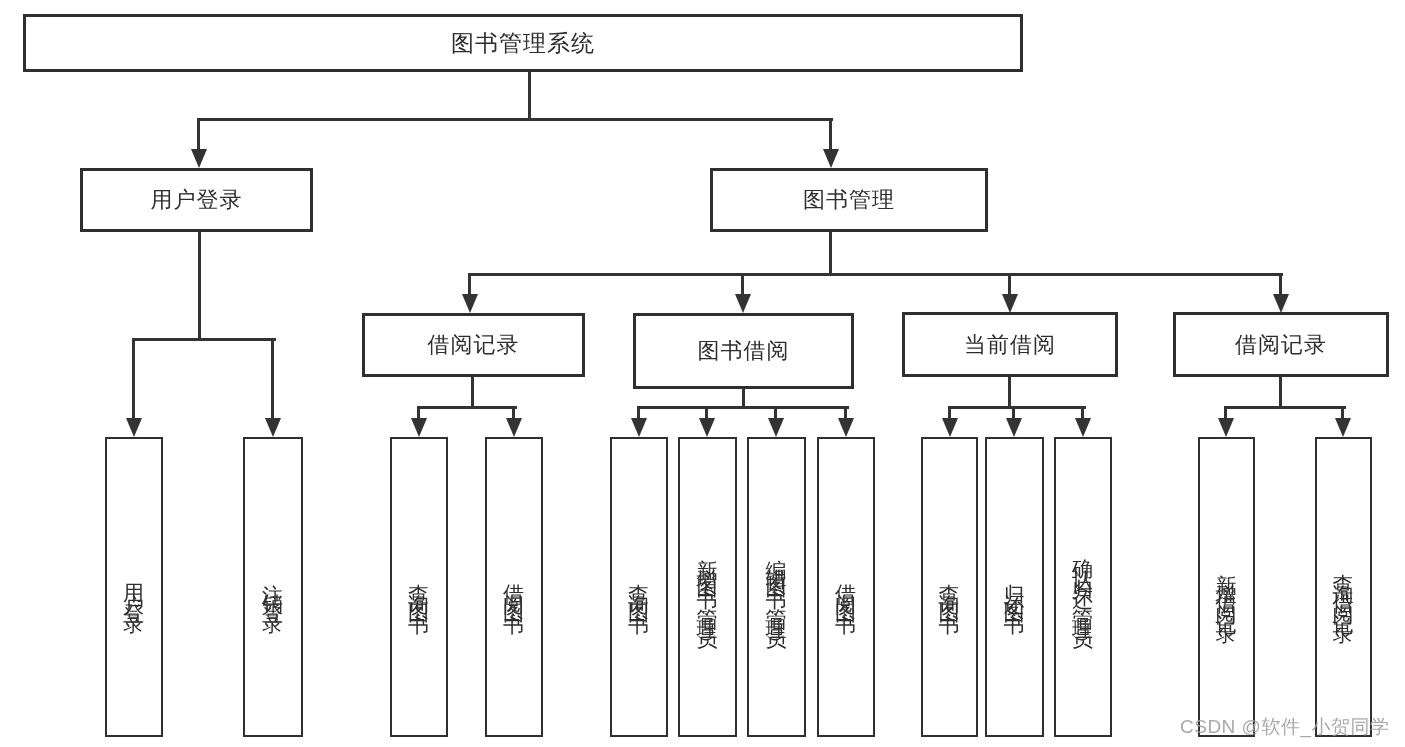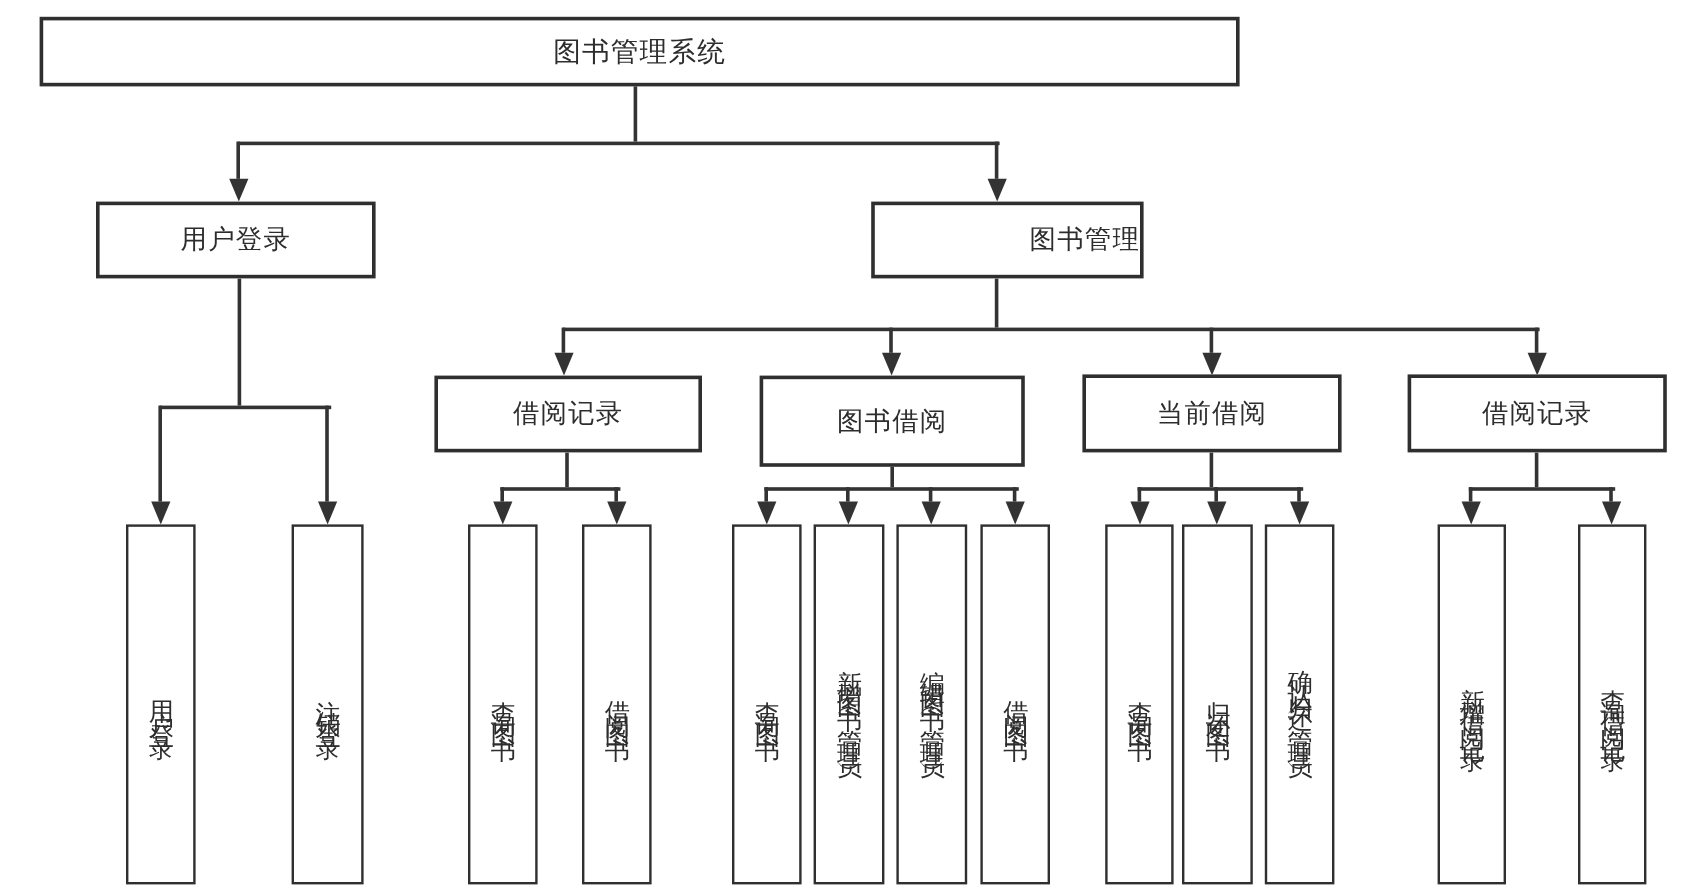--- a/index.html
+++ b/index.html
@@ -72,23 +72,23 @@
     left: 1180px;
     top: 714px;
     font-size: 19px;
     color: rgba(158, 158, 158, 0.9);
     letter-spacing: 0.5px;
     white-space: nowrap;
     z-index: 5;
   }
 
   
-  #box-root            { left: 33px;   top: 14px;  width: 1000px; height: 58px; }
+  #box-root            { left: 23px;   top: 14px;  width: 1000px; height: 58px; }
   #box-user-login      { left: 80px;   top: 168px; width: 233px;  height: 64px; }
-  #box-book-mgmt       { left: 726px;  top: 168px; width: 227px;  height: 64px; justify-content: flex-end; }
+  #box-book-mgmt       { left: 710px;  top: 168px; width: 278px;  height: 64px; }
   #box-new-books       { left: 362px;  top: 313px; width: 223px;  height: 64px; }
   #box-book-borrow     { left: 633px;  top: 313px; width: 221px;  height: 76px; }
   #box-current-borrow  { left: 902px;  top: 312px; width: 216px;  height: 65px; }
   #box-borrow-records  { left: 1173px; top: 312px; width: 216px;  height: 65px; }
 
   .leaf { top: 437px; height: 300px; }
   #leaf-a1 { left: 105px;  width: 58px; }
   #leaf-a2 { left: 243px;  width: 60px; }
   #leaf-b1 { left: 390px;  width: 58px; }
   #leaf-b2 { left: 485px;  width: 58px; }
@@ -208,14 +208,15 @@
     <span class="vtext">确认归还（管理员）</span>
   </div>
 
   <div class="vbox leaf" id="leaf-e1">
     <span class="vtext">新增借阅记录</span>
   </div>
   <div class="vbox leaf" id="leaf-e2">
     <span class="vtext">查询借阅记录</span>
   </div>
 
+  <div id="watermark">CSDN @软件_小贺同学</div>
 
 </div>
 
 </body></html>

